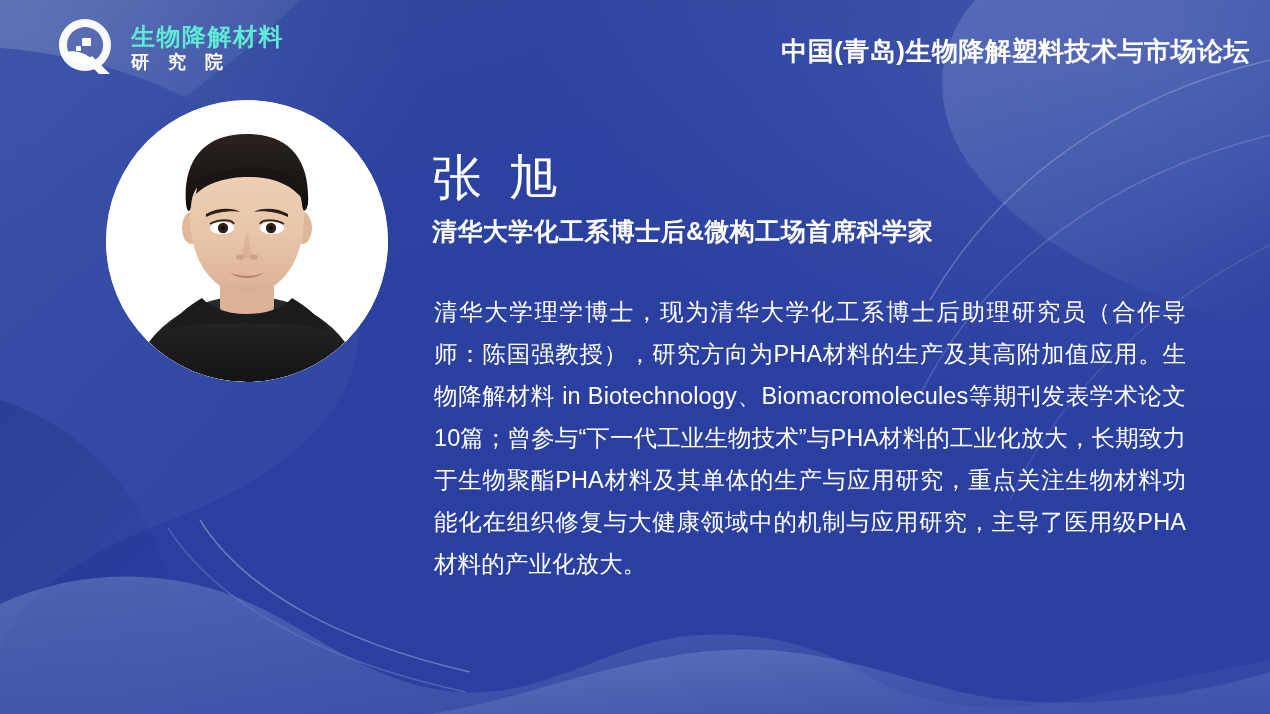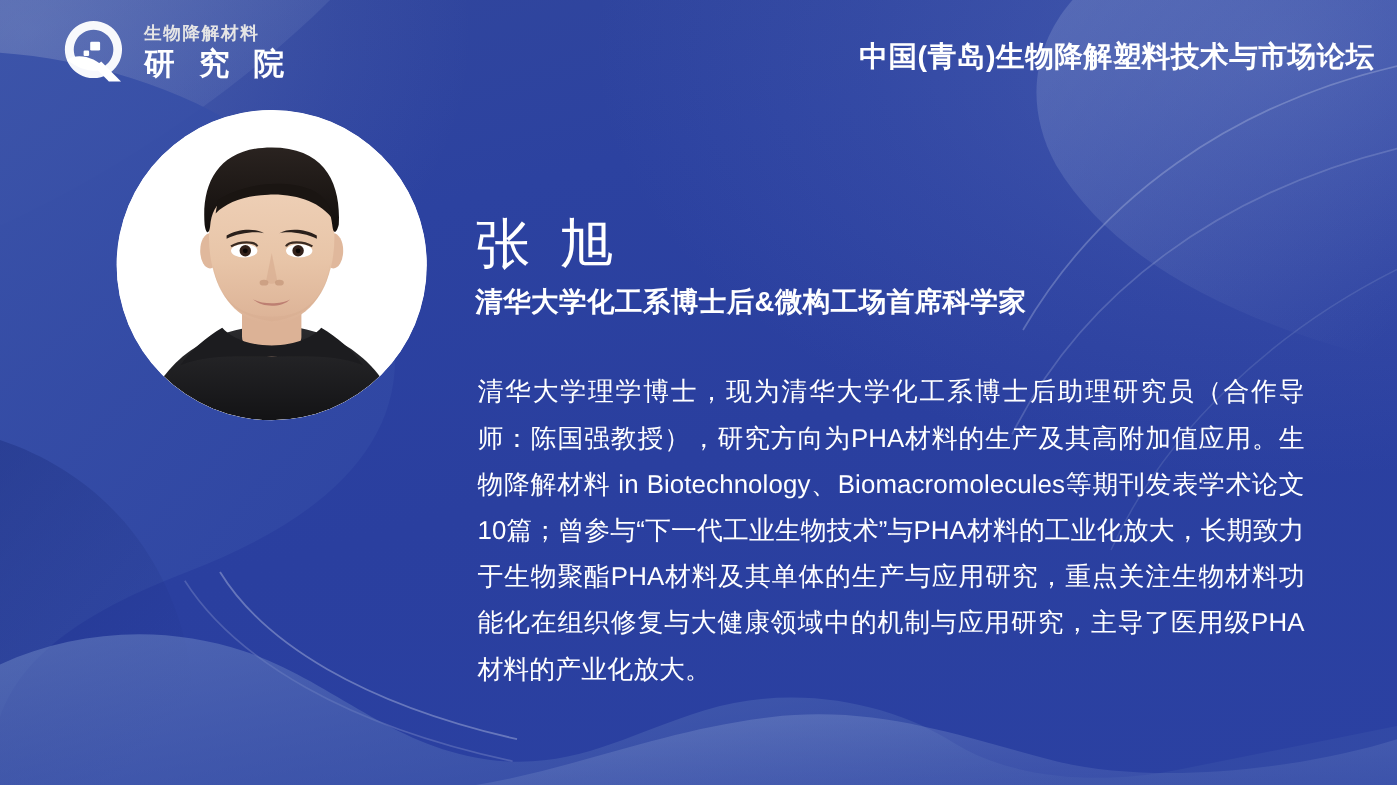--- a/index.html
+++ b/index.html
@@ -50,29 +50,29 @@
     gap: 13px;
   }
   .logo-mark { width: 66px; height: 64px; display: block; flex: 0 0 auto; }
   .logo-words {
     display: flex;
     flex-direction: column;
     justify-content: center;
     gap: 3px;
   }
   .logo-line1 {
-    font-size: 16px;
+    font-size: 24px;
     font-weight: 700;
-    color: #e5e5e5;
+    color: #5eead4;
     letter-spacing: 1.5px;
     line-height: 1.05;
     white-space: nowrap;
   }
   .logo-line2 {
-    font-size: 28px;
+    font-size: 18px;
     font-weight: 700;
     color: #ffffff;
     letter-spacing: 7px;
     line-height: 1.05;
     white-space: nowrap;
   }
   .forum-title {
     position: absolute;
     right: 20px;
     top: 34px;
@@ -102,21 +102,20 @@
     height: 282px;
   }
 
   
   .info {
     position: absolute;
     left: 432px;
     top: 150px;
     width: 760px;
     z-index: 6;
-    margin-top: 44px;
   }
   .speaker-name {
     font-size: 50px;
     font-weight: 400;
     color: #ffffff;
     letter-spacing: 6px;
     line-height: 1.12;
     margin: 0 0 10px 0;
     white-space: nowrap;
   }

